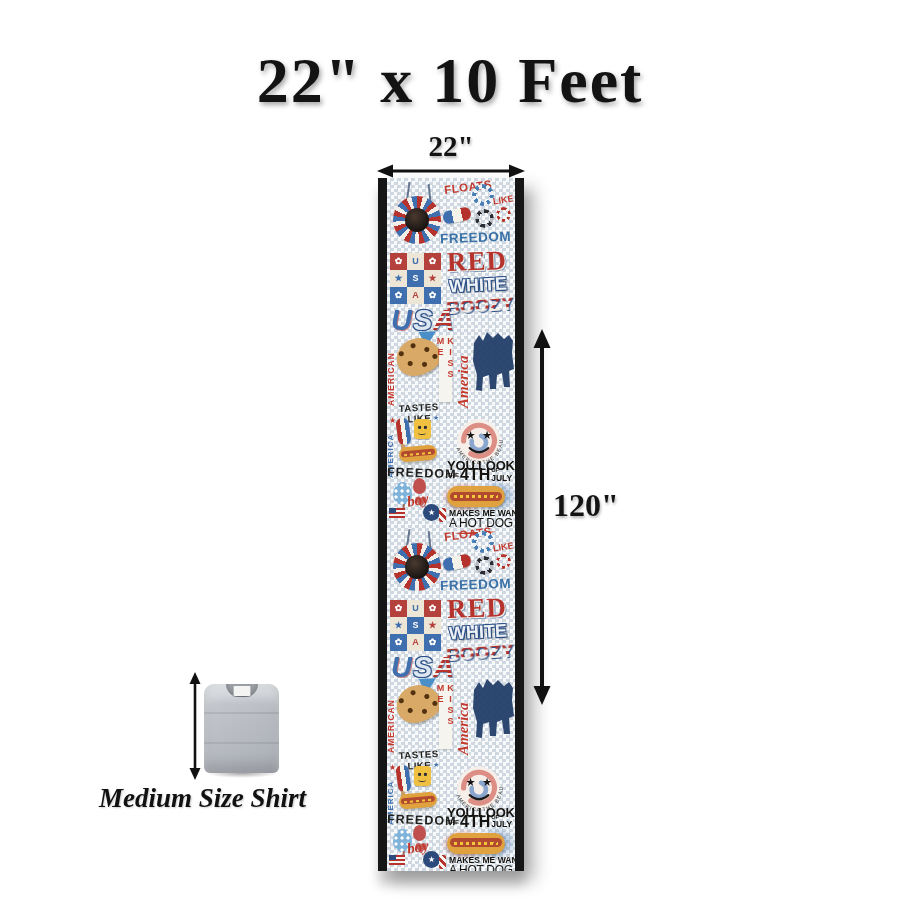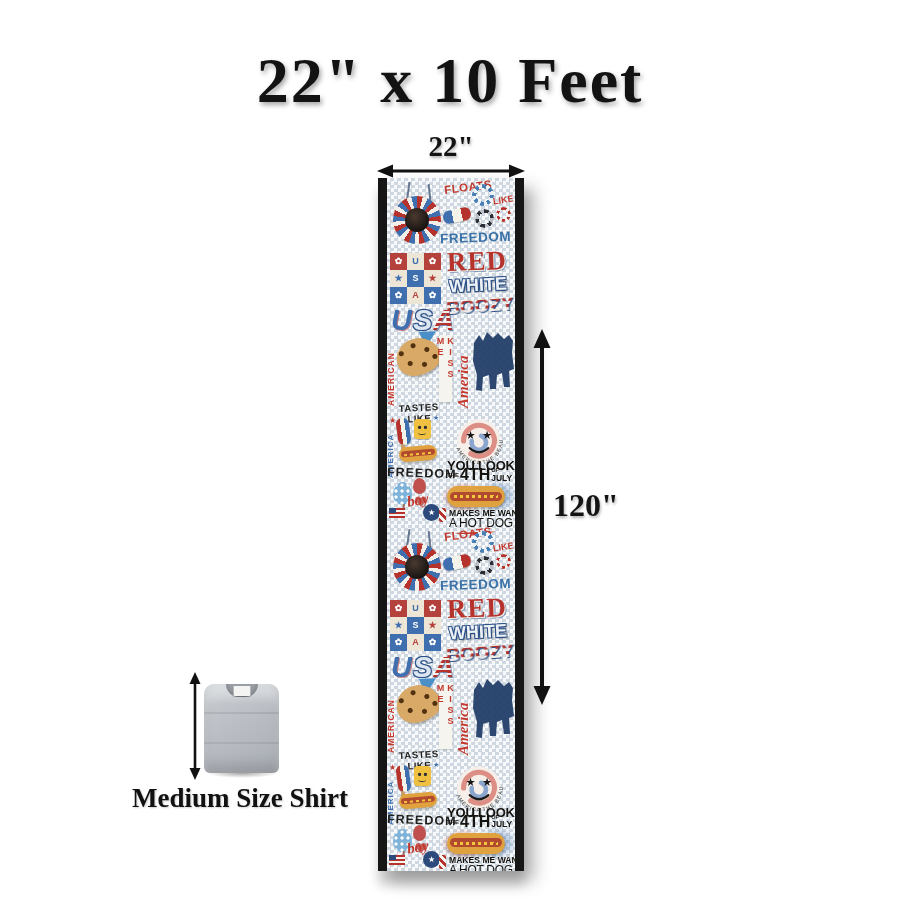--- a/index.html
+++ b/index.html
@@ -179,23 +179,23 @@
       background:radial-gradient(closest-side, rgba(0,0,0,.35), rgba(0,0,0,0)); }
   .shirt-body { position:absolute; top:6px; left:2px; width:75px; height:89px; border-radius:10px 10px 6px 6px;
       background:linear-gradient(150deg,#c9cdd2 0%,#b7bbc1 55%,#a9adb4 100%);
       box-shadow:inset 0 -10px 12px rgba(0,0,0,.12), inset 0 14px 10px rgba(255,255,255,.35); }
   .shirt-fold { position:absolute; top:34px; left:2px; width:75px; height:2px; background:rgba(0,0,0,.08); }
   .shirt-fold2 { position:absolute; top:64px; left:2px; width:75px; height:2px; background:rgba(0,0,0,.07); }
   .shirt-collar { position:absolute; top:6px; left:50%; transform:translateX(-50%); width:32px; height:13px;
       border-radius:0 0 18px 18px; background:#9ba0a6; box-shadow:inset 0 -3px 4px rgba(0,0,0,.18); }
   .shirt-tag { position:absolute; top:8px; left:50%; transform:translateX(-50%); width:17px; height:10px; background:#f4f4f2;
       border-radius:1px; box-shadow:0 1px 1px rgba(0,0,0,.2); }
-  .ref-text { position:absolute; left:99px; top:782px; width:282px; text-align:center;
+  .ref-text { position:absolute; left:99px; top:782px; width:282px; 
       font-family:"Liberation Serif", serif; font-weight:700; font-size:27px; color:#111; line-height:1.2;
-      text-shadow:1px 1px 2px rgba(0,0,0,.2); }
+      text-shadow:1px 1px 2px rgba(0,0,0,.2);font-style:italic; }
 </style>
 </head>
 <body>
 
 <div class="canvas">
 
   <h1 class="title">22" x 10 Feet</h1>
 
   <div class="width-label">22"</div>
 

